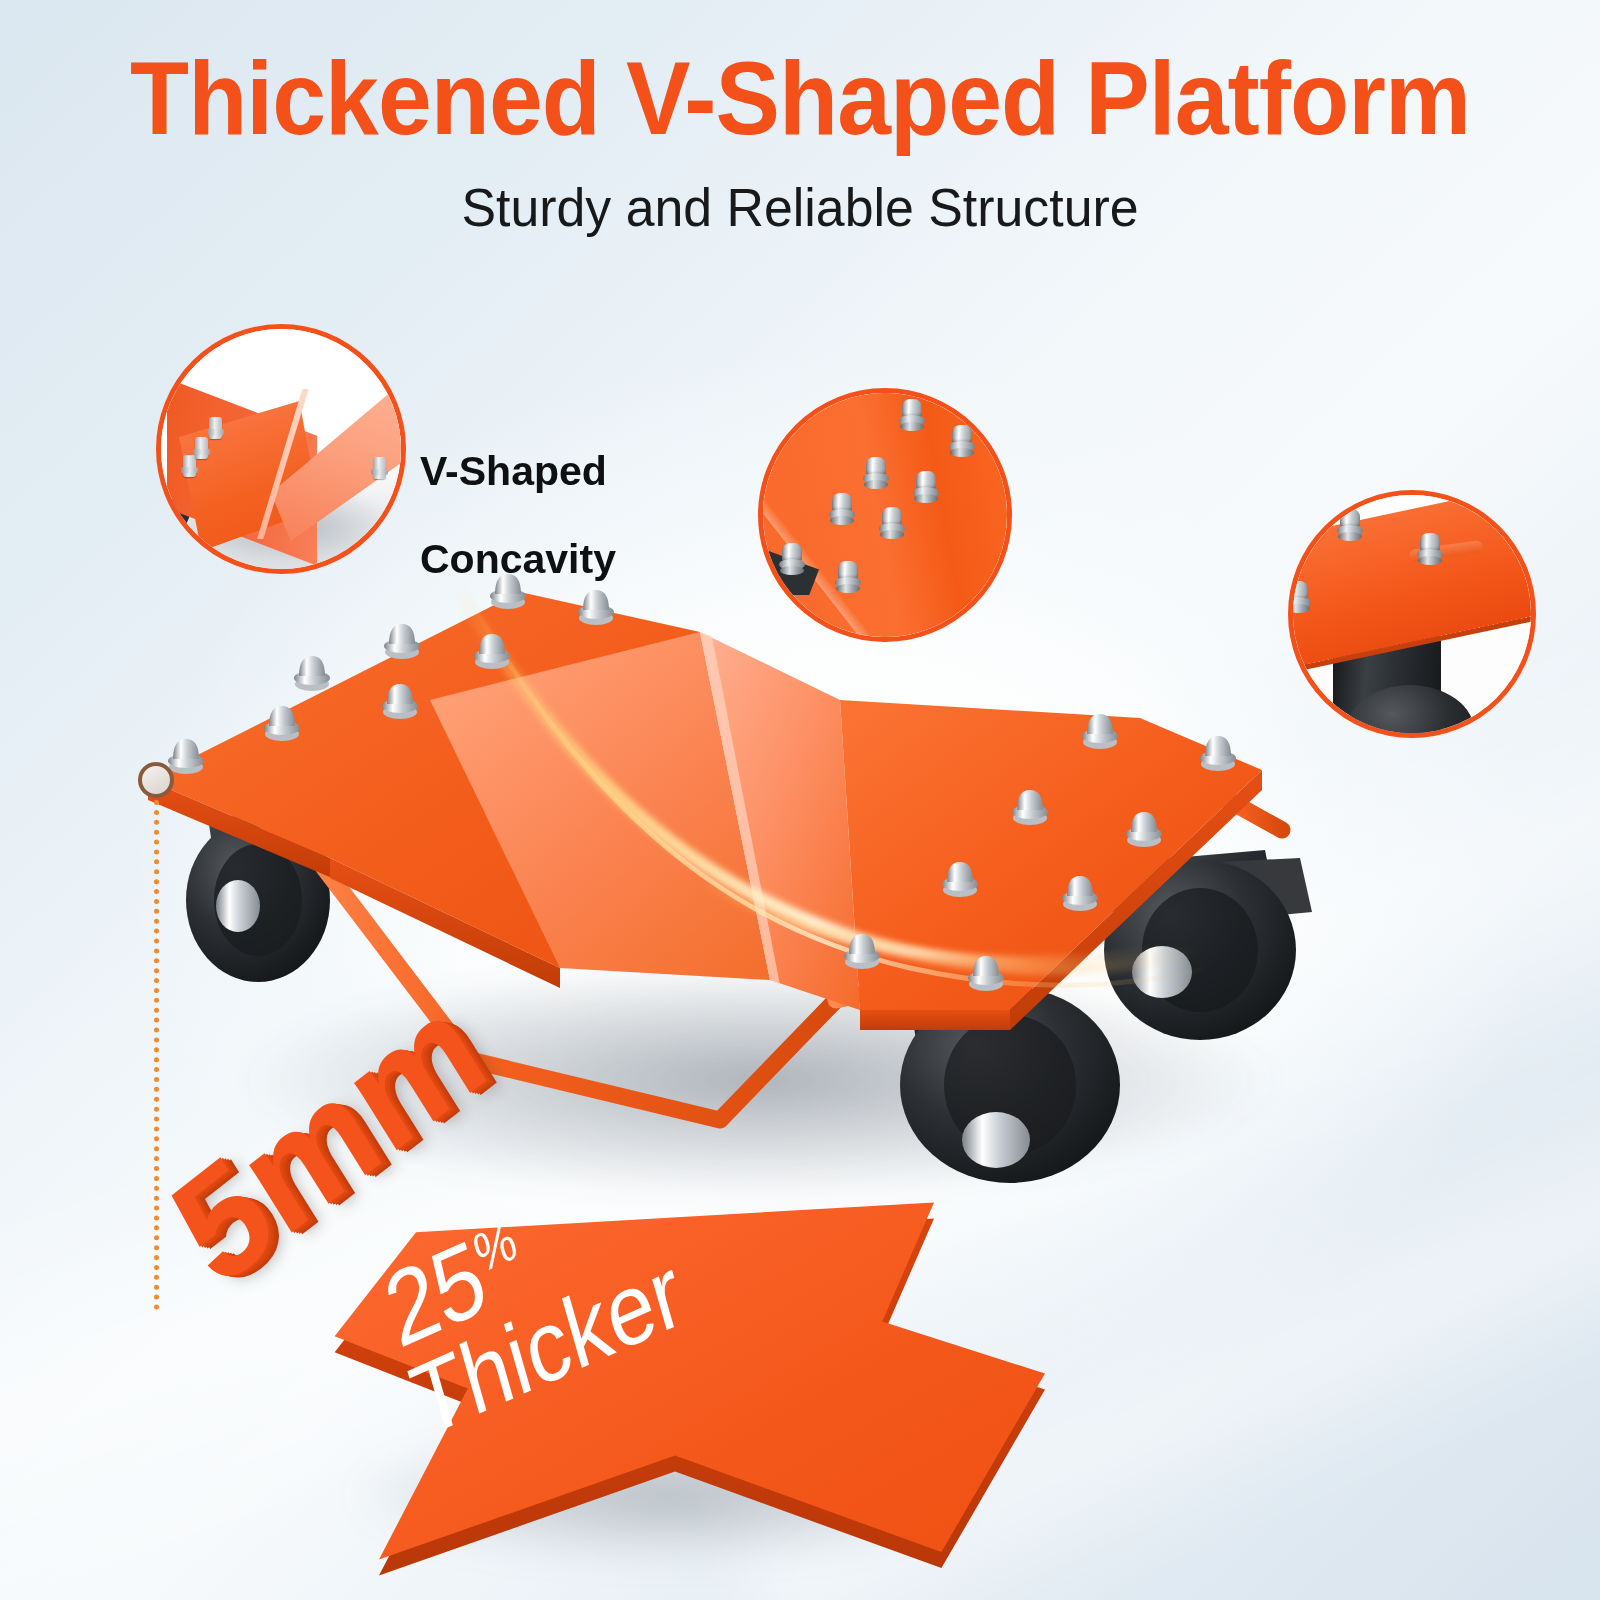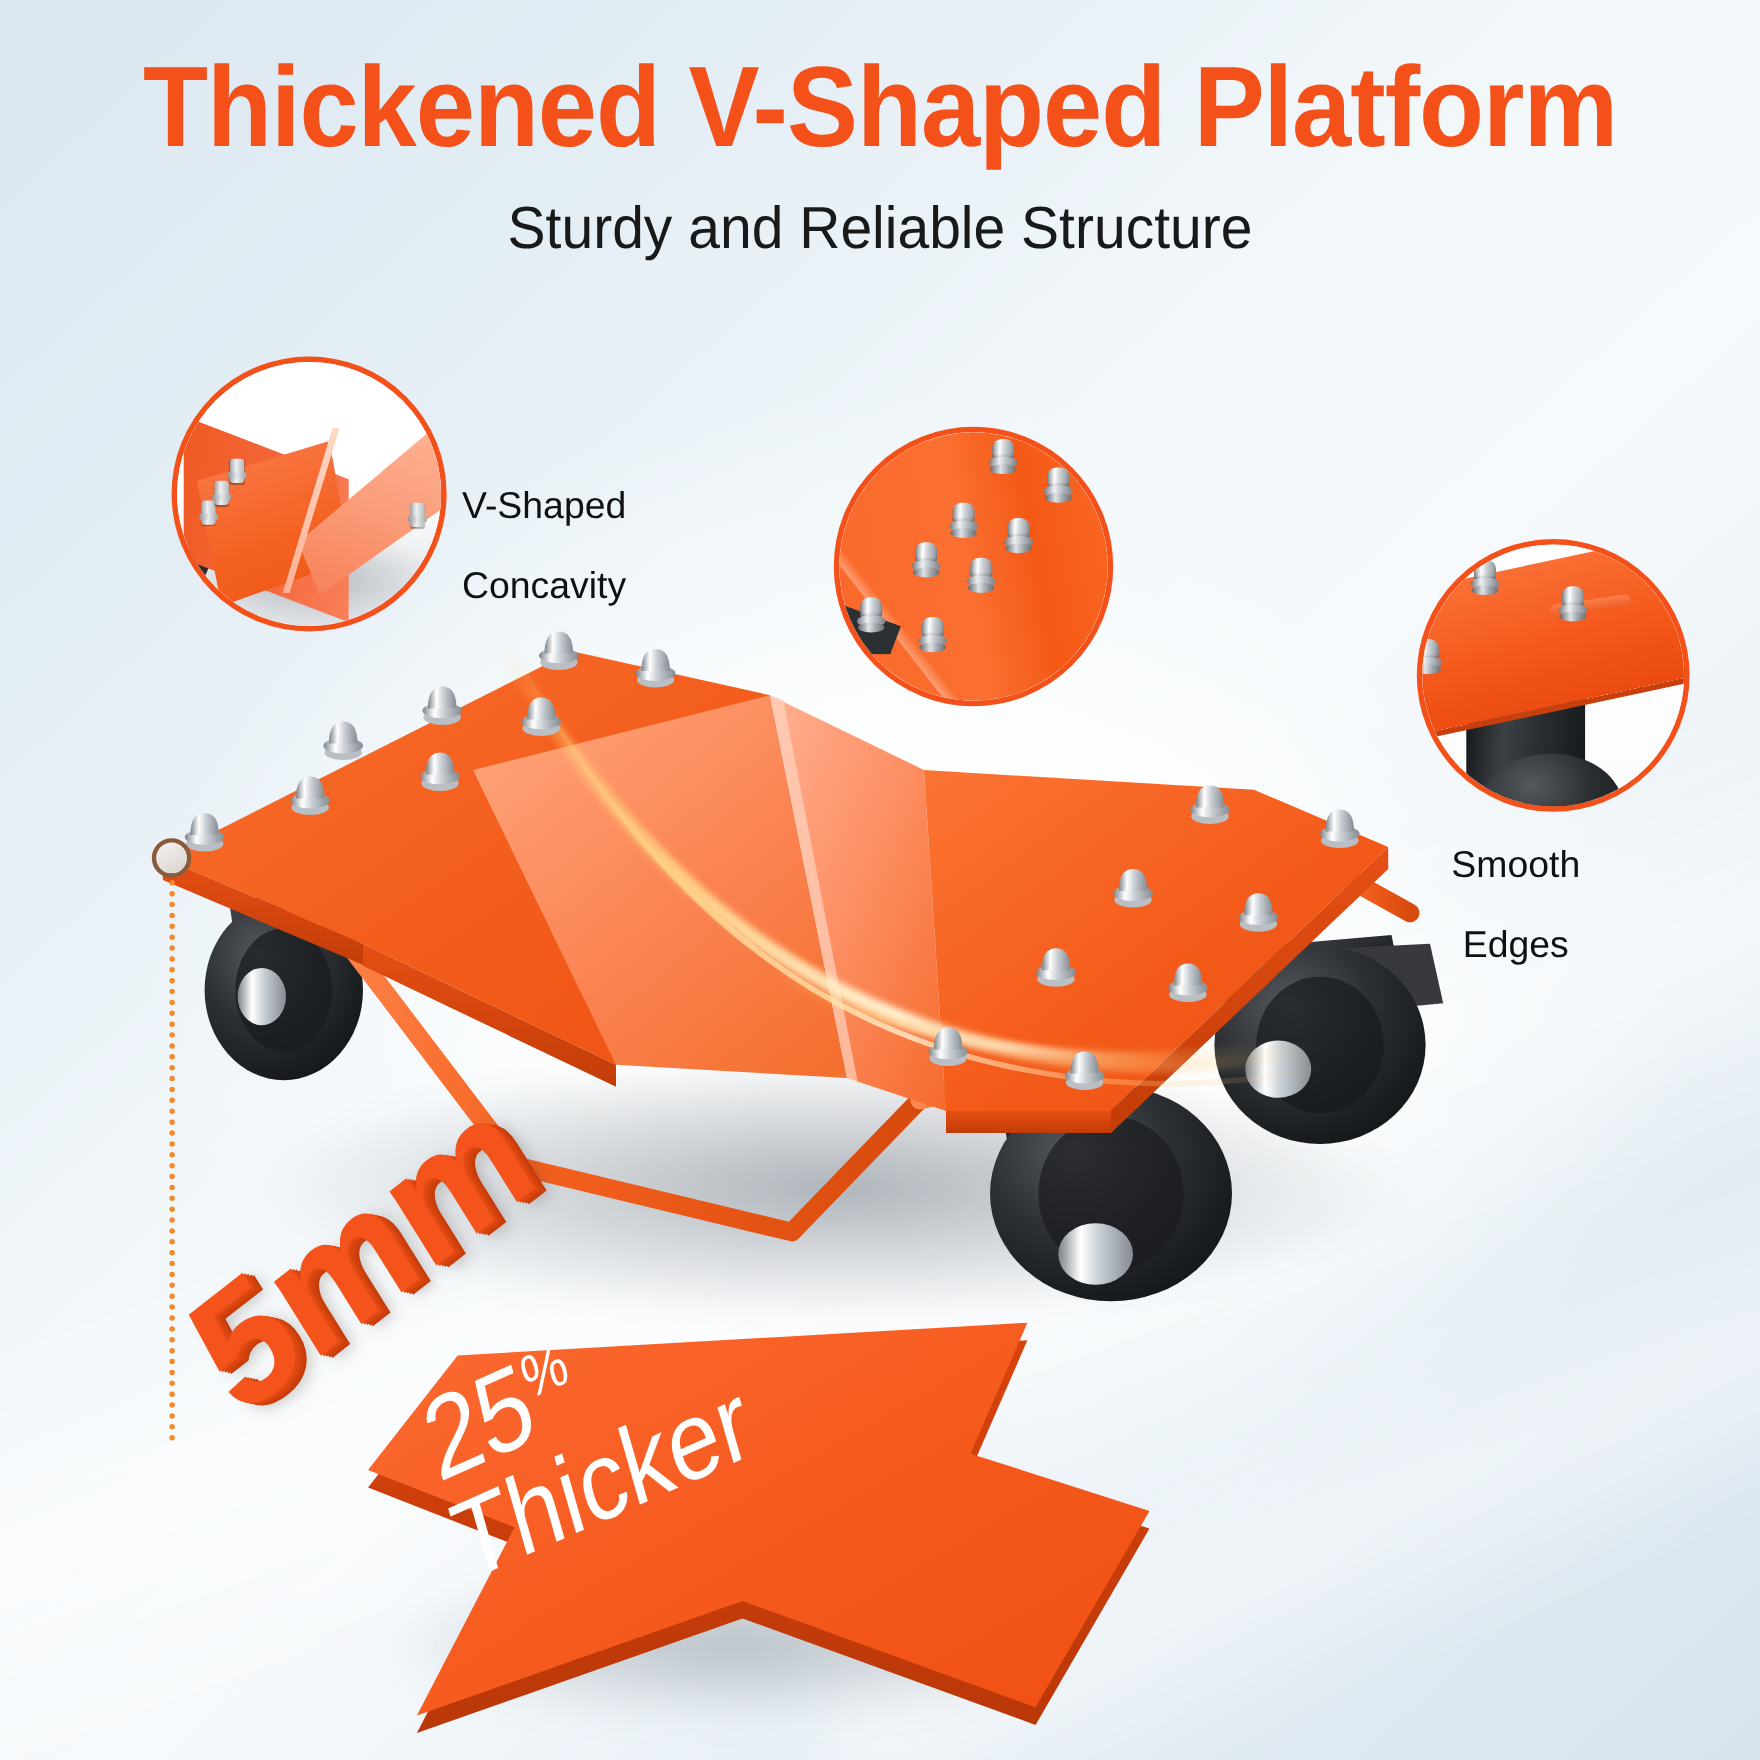--- a/index.html
+++ b/index.html
@@ -75,22 +75,22 @@
     position: absolute;
     border-radius: 50%;
     border: 5px solid #f4511a;
     background: #ffffff;
     overflow: hidden;
     box-sizing: border-box;
   }
   .callout-label {
     position: absolute;
     color: #0e1012;
-    font-weight: 400;
-    font-size: 34px;
+    font-weight: 700;
+    font-size: 41px;
     line-height: 1.07;
     white-space: pre-line;
   }
   .callout-label.left-align { text-align: left; }
   .callout-label.center-align { text-align: center; transform: translateX(-50%); }
 
   
   .c1-art { position: absolute; inset: 0; }
   .c1-sky {
     position: absolute; inset: 0;
@@ -652,24 +652,20 @@
           <span class="washer"></span>
           <span class="washer2"></span>
         </div>
       <div class="bolt" style="left:-8px; top:86px;">
           <span class="cap"></span>
           <span class="washer"></span>
           <span class="washer2"></span>
         </div>
     </div>
   </div>
-  <div class="callout-label center-align" style="left:1378px; top:732px;">
-    <div>Smooth</div>
-    <div>Edges</div>
-  </div>
 
   <div class="mm-text">5mm</div>
 
   <div class="badge-wrap">
     <div class="badge-shadow"></div>
     <div class="badge-depth"></div>
     <div class="badge-face"></div>
     <div class="badge-text">
       <div class="badge-line1"><span>25</span><span class="badge-pct">%</span></div>
       <div class="badge-line2">Thicker</div>

